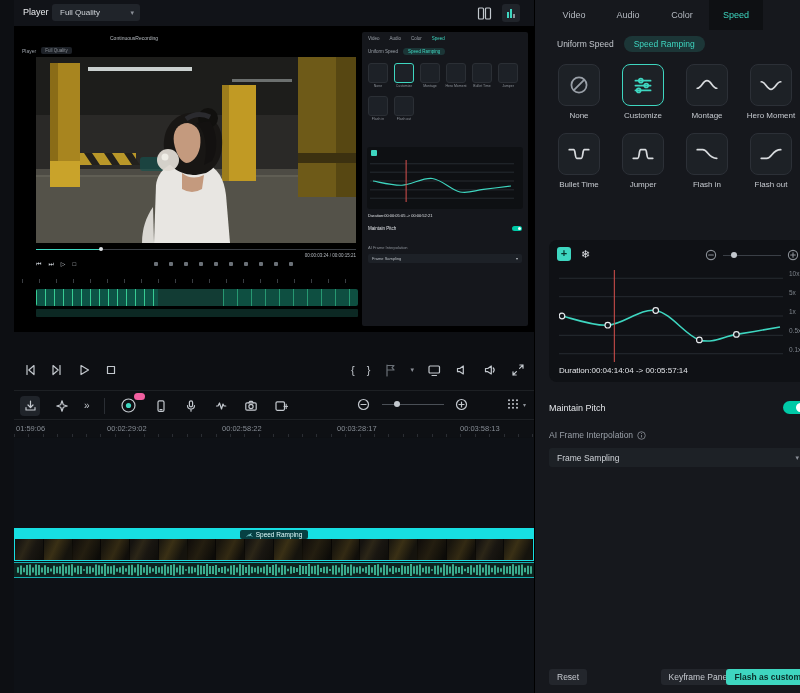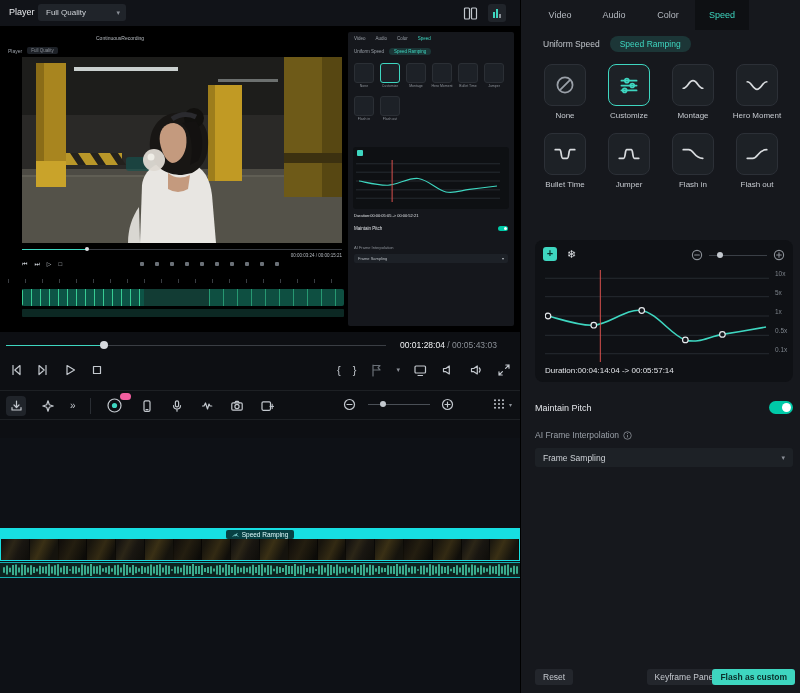--- a/index.html
+++ b/index.html
@@ -1,18 +1,18 @@
 <!DOCTYPE html>
 <html><head>
 <meta charset="utf-8">
 <style>
   *{margin:0;padding:0;box-sizing:border-box;}
   html,body{background:#000;}
   #app{position:relative;width:800px;height:693px;background:#0d0f13;font-family:"Liberation Sans",sans-serif;color:#e8eaed;overflow:hidden;}
-  .abs{position:absolute;}
+  .abs{position:absolute;margin-left:14px;}
   svg{display:block;}
   .icon-stroke{fill:none;stroke:#c3c8ce;stroke-width:1.2;stroke-linecap:round;stroke-linejoin:round;}
 
   
   #left-pane{left:0;top:0;width:520px;height:693px;background:#0d0f13;}
   #player-topbar{position:absolute;left:0;top:0;width:520px;height:26px;background:#111318;}
   #player-label{position:absolute;left:9px;top:7px;font-size:9px;color:#e8eaed;}
   #quality-select{position:absolute;left:38px;top:4px;width:88px;height:17px;background:#20242a;border-radius:3px;font-size:8px;color:#cfd3d8;display:flex;align-items:center;padding:0 6px 0 8px;justify-content:space-between;}
   #quality-select .caret{font-size:7px;color:#8b9097;}
   #topbar-icons{position:absolute;right:14px;top:4px;display:flex;gap:10px;align-items:center;}
@@ -338,30 +338,20 @@
             </span>
         </div>
         <div id="n-ai">AI Frame Interpolation</div>
         <div id="n-select">
           <span>Frame Sampling</span>
             <span>▾</span>
         </div>
       </div>
     </div>
 
-    <div id="seek-row">
-      <div id="seek-track">
-        <div class="trk"></div>
-          <div class="prg"></div>
-        <div id="seek-handle"></div>
-      </div>
-      <div id="time-display">
-        <span id="time-cur">00:01:28:04</span><span id="time-sep"> / </span><span id="time-total">00:05:43:03</span>
-      </div>
-    </div>
 
     <div id="transport-row">
       <div id="transport-left">
         <div class="t-btn">
           <svg width="14" height="14" viewBox="0 0 14 14">
               <line x1="4" y1="2.5" x2="4" y2="11.5" class="icon-stroke"></line>
               <path d="M11 2.5 L5.8 7 L11 11.5 Z" class="icon-stroke"></path>
             </svg>
         </div>
         <div class="t-btn">
@@ -497,20 +487,28 @@
               <circle cx="3" cy="10.8" r="1" fill="#c3c8ce"></circle>
               <circle cx="7" cy="10.8" r="1" fill="#c3c8ce"></circle>
               <circle cx="11" cy="10.8" r="1" fill="#c3c8ce"></circle>
             </svg>
           <span style="font-size:6px;color:#8b9097;">▾</span>
         </div>
       </div>
       <div class="divline" style="top:27px;"></div>
     </div>
 
+    <div id="ruler-row">
+      <span class="ruler-label" style="left:2px;">01:59:06</span>
+      <span class="ruler-label" style="left:93px;">00:02:29:02</span>
+      <span class="ruler-label" style="left:208px;">00:02:58:22</span>
+      <span class="ruler-label" style="left:323px;">00:03:28:17</span>
+      <span class="ruler-label" style="left:446px;">00:03:58:13</span>
+      <div id="ruler-ticks"></div>
+    </div>
 
     <div id="timeline-area">
       <div id="clip-group">
         <div id="clip-banner">
           <span class="chip">
             <svg width="7" height="7" viewBox="0 0 10 10">
                 <path d="M1.5 7.5 a4 4 0 0 1 7 0 M5 7 L7.2 3.6" fill="none" stroke="#9ff3f5" stroke-width="1.1" stroke-linecap="round"></path>
               </svg>
             <span>Speed Ramping</span>
           </span>

